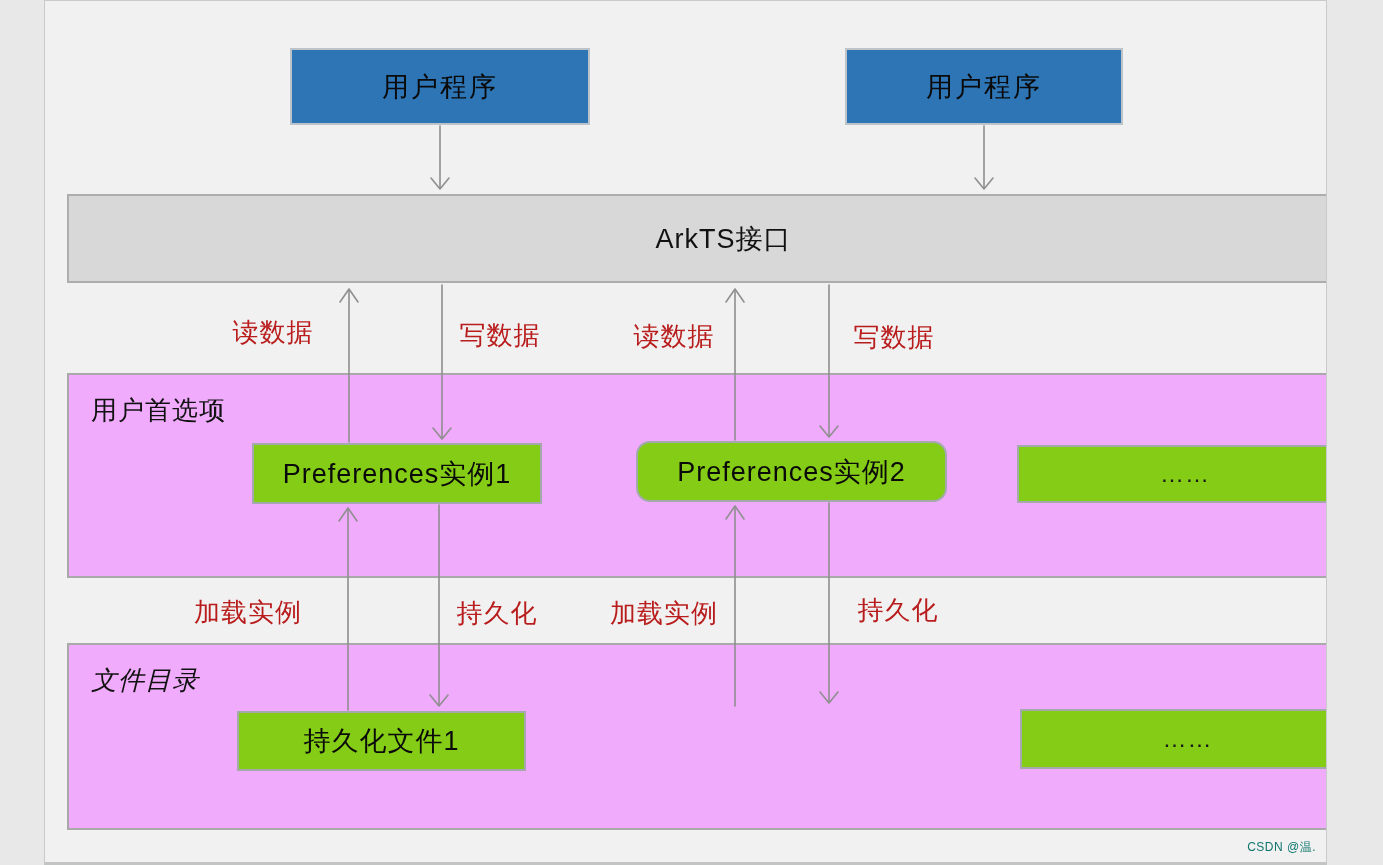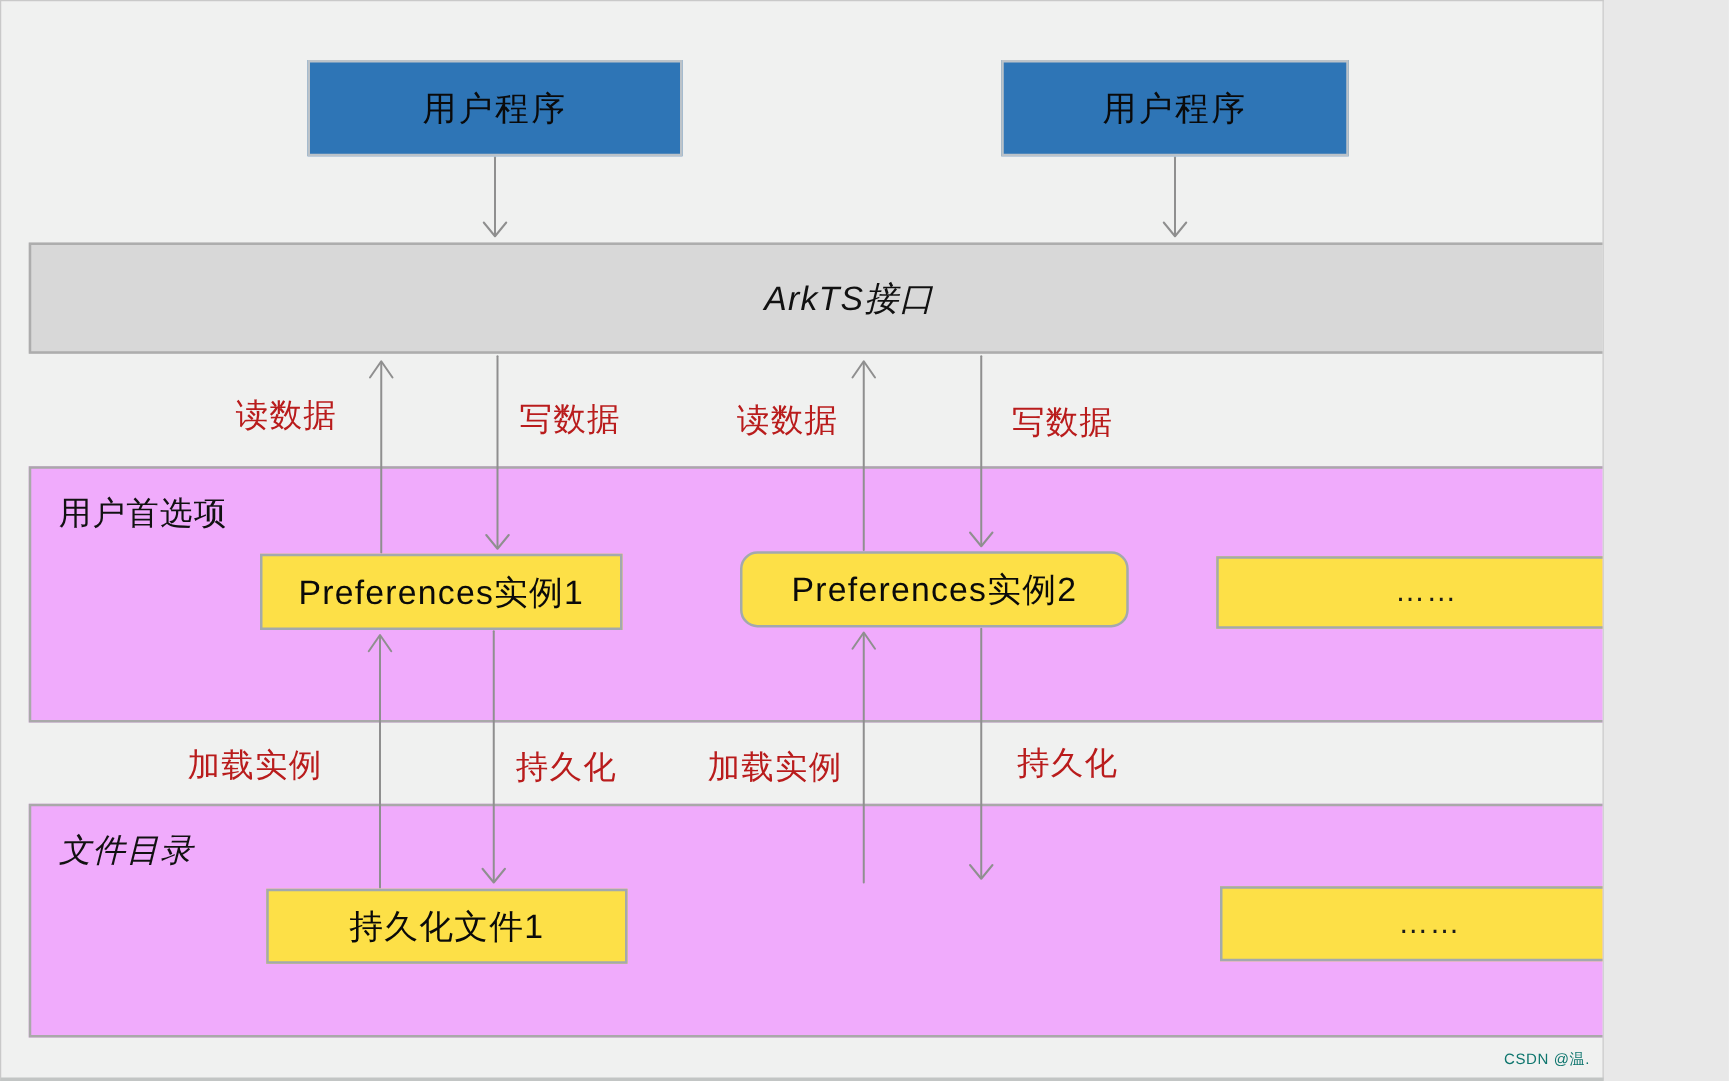--- a/index.html
+++ b/index.html
@@ -8,20 +8,21 @@
     background:#e8e8e8;
   }
   .canvas{
     position:relative;
     width:1283px;height:865px;
     box-sizing:border-box;
     background:#f0f1f0;
     border:1px solid #c9c9c9;
     border-bottom:3px solid #c2c5c4;
     overflow:hidden;
+    margin-left:44px;
   }
   .abs{position:absolute;box-sizing:border-box;}
   .region{
     background:#f0abfc;
     border:2px solid #a9a9a9;
     z-index:1;
   }
   .region-title{
     position:absolute;
     left:22px;top:18px;
@@ -39,21 +40,21 @@
   }
   .api-bar{
     background:#d8d8d8;
     border:2px solid #adadad;
     display:flex;align-items:center;justify-content:center;
     font-size:27px;color:#111;
     letter-spacing:1px;
     z-index:3;
   }
   .inst-box{
-    background:#fde047;
+    background:#84cc16;
     border:2px solid #a3a9ad;
     display:flex;align-items:center;justify-content:center;
     font-size:27px;color:#0a0a0a;
     letter-spacing:1px;
     z-index:3;
   }
   .dots{font-size:24px;letter-spacing:1px;color:#1a1a1a;}
   .flow-label{
     position:absolute;
     text-align:center;
@@ -78,41 +79,41 @@
 
 <div class="canvas">
 
   <div class="abs app-box" style="left:245px;top:47px;width:300px;height:77px;">
     <span>用户程序</span>
   </div>
   <div class="abs app-box" style="left:800px;top:47px;width:278px;height:77px;">
     <span>用户程序</span>
   </div>
 
-  <div class="abs api-bar" style="left:22px;top:193px;width:1313px;height:89px;font-style:italic;">
+  <div class="abs api-bar" style="left:22px;top:193px;width:1313px;height:89px;">
     <span>ArkTS接口</span>
   </div>
 
   <div class="abs region" style="left:22px;top:372px;width:1315px;height:205px;">
     <div class="region-title">用户首选项</div>
   </div>
   <div class="abs inst-box" style="left:207px;top:442px;width:290px;height:61px;">
     <span>Preferences实例1</span>
   </div>
   <div class="abs inst-box" style="left:591px;top:440px;width:311px;height:61px;border-radius:14px;">
     <span>Preferences实例2</span>
   </div>
   <div class="abs inst-box" style="left:972px;top:444px;width:336px;height:58px;">
     <span class="dots">……</span>
   </div>
 
   <div class="abs region" style="left:22px;top:642px;width:1315px;height:187px;font-style:italic;">
     <div class="region-title">文件目录</div>
   </div>
-  <div class="abs inst-box" style="left:212px;top:710px;width:289px;height:60px;">
+  <div class="abs inst-box" style="left:192px;top:710px;width:289px;height:60px;">
     <span>持久化文件1</span>
   </div>
   <div class="abs inst-box" style="left:975px;top:708px;width:335px;height:60px;">
     <span class="dots">……</span>
   </div>
 
   <div class="flow-label" style="left:158px;top:314px;width:140px;">读数据</div>
   <div class="flow-label" style="left:385px;top:317px;width:140px;">写数据</div>
   <div class="flow-label" style="left:559px;top:318px;width:140px;">读数据</div>
   <div class="flow-label" style="left:779px;top:319px;width:140px;">写数据</div>

